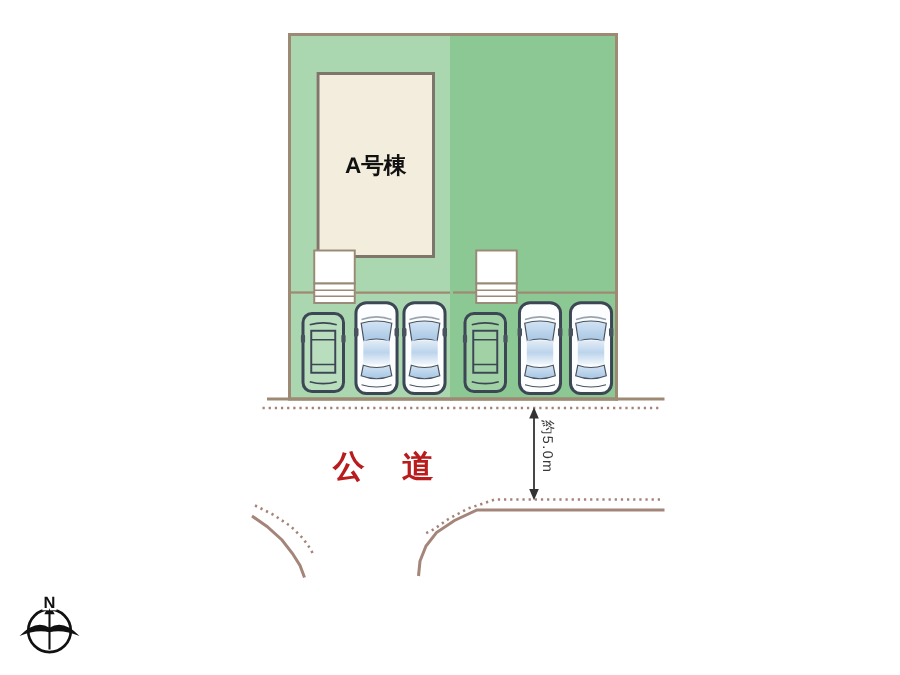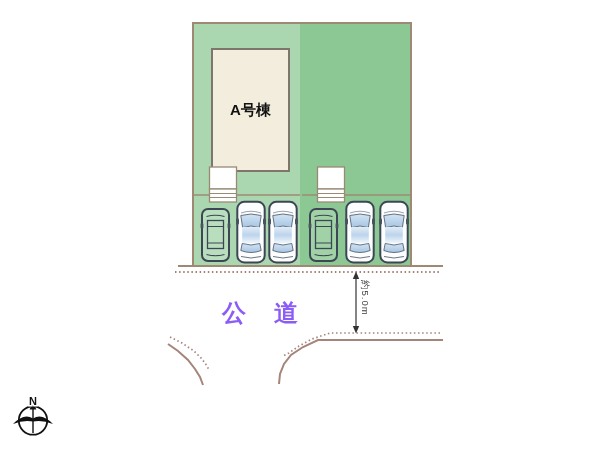--- a/index.html
+++ b/index.html
@@ -11,22 +11,22 @@
   .lot { position:absolute; top:22px; width:110px; height:245px;
          border:2px solid #9e8a74; box-sizing:border-box; }
   #lot-a { left:192px; background:#aad7b0; }
   #lot-b { left:300px; background:#8cc893; border-left:none; width:112px; }
   .building { position:absolute; background:#f2eddc; border:2px solid #7e766a;
               box-sizing:border-box; display:flex; align-items:center; justify-content:center; }
   #building-a { left:211px; top:48px; width:79px; height:124px;text-align:center; }
   #building-b { left:318px; top:45px; width:77px; height:127px; }
   .bldg-label { font-size:15px; font-weight:bold; color:#111; white-space:nowrap; }
   svg.overlay { position:absolute; left:0; top:0; }
-  .road-label { position:absolute; left:222px; top:297px; font-size:24px;
-                font-weight:bold; letter-spacing:2px; color:#8b5cf6; white-space:pre; }
+  .road-label { position:absolute; left:222px; top:297px; font-size:21px;
+                font-weight:bold; letter-spacing:2px; color:#b91c1c; white-space:pre; }
   .dim-label { position:absolute; left:358px; top:280px; writing-mode:vertical-rl;
                text-orientation:sideways; font-size:9.5px; color:#3a3a3a; letter-spacing:1px; }
 </style>
 </head>
 <body>
 
 <div class="canvas">
 
   <div class="lot" id="lot-a"></div>
   <div class="lot" id="lot-b"></div>

